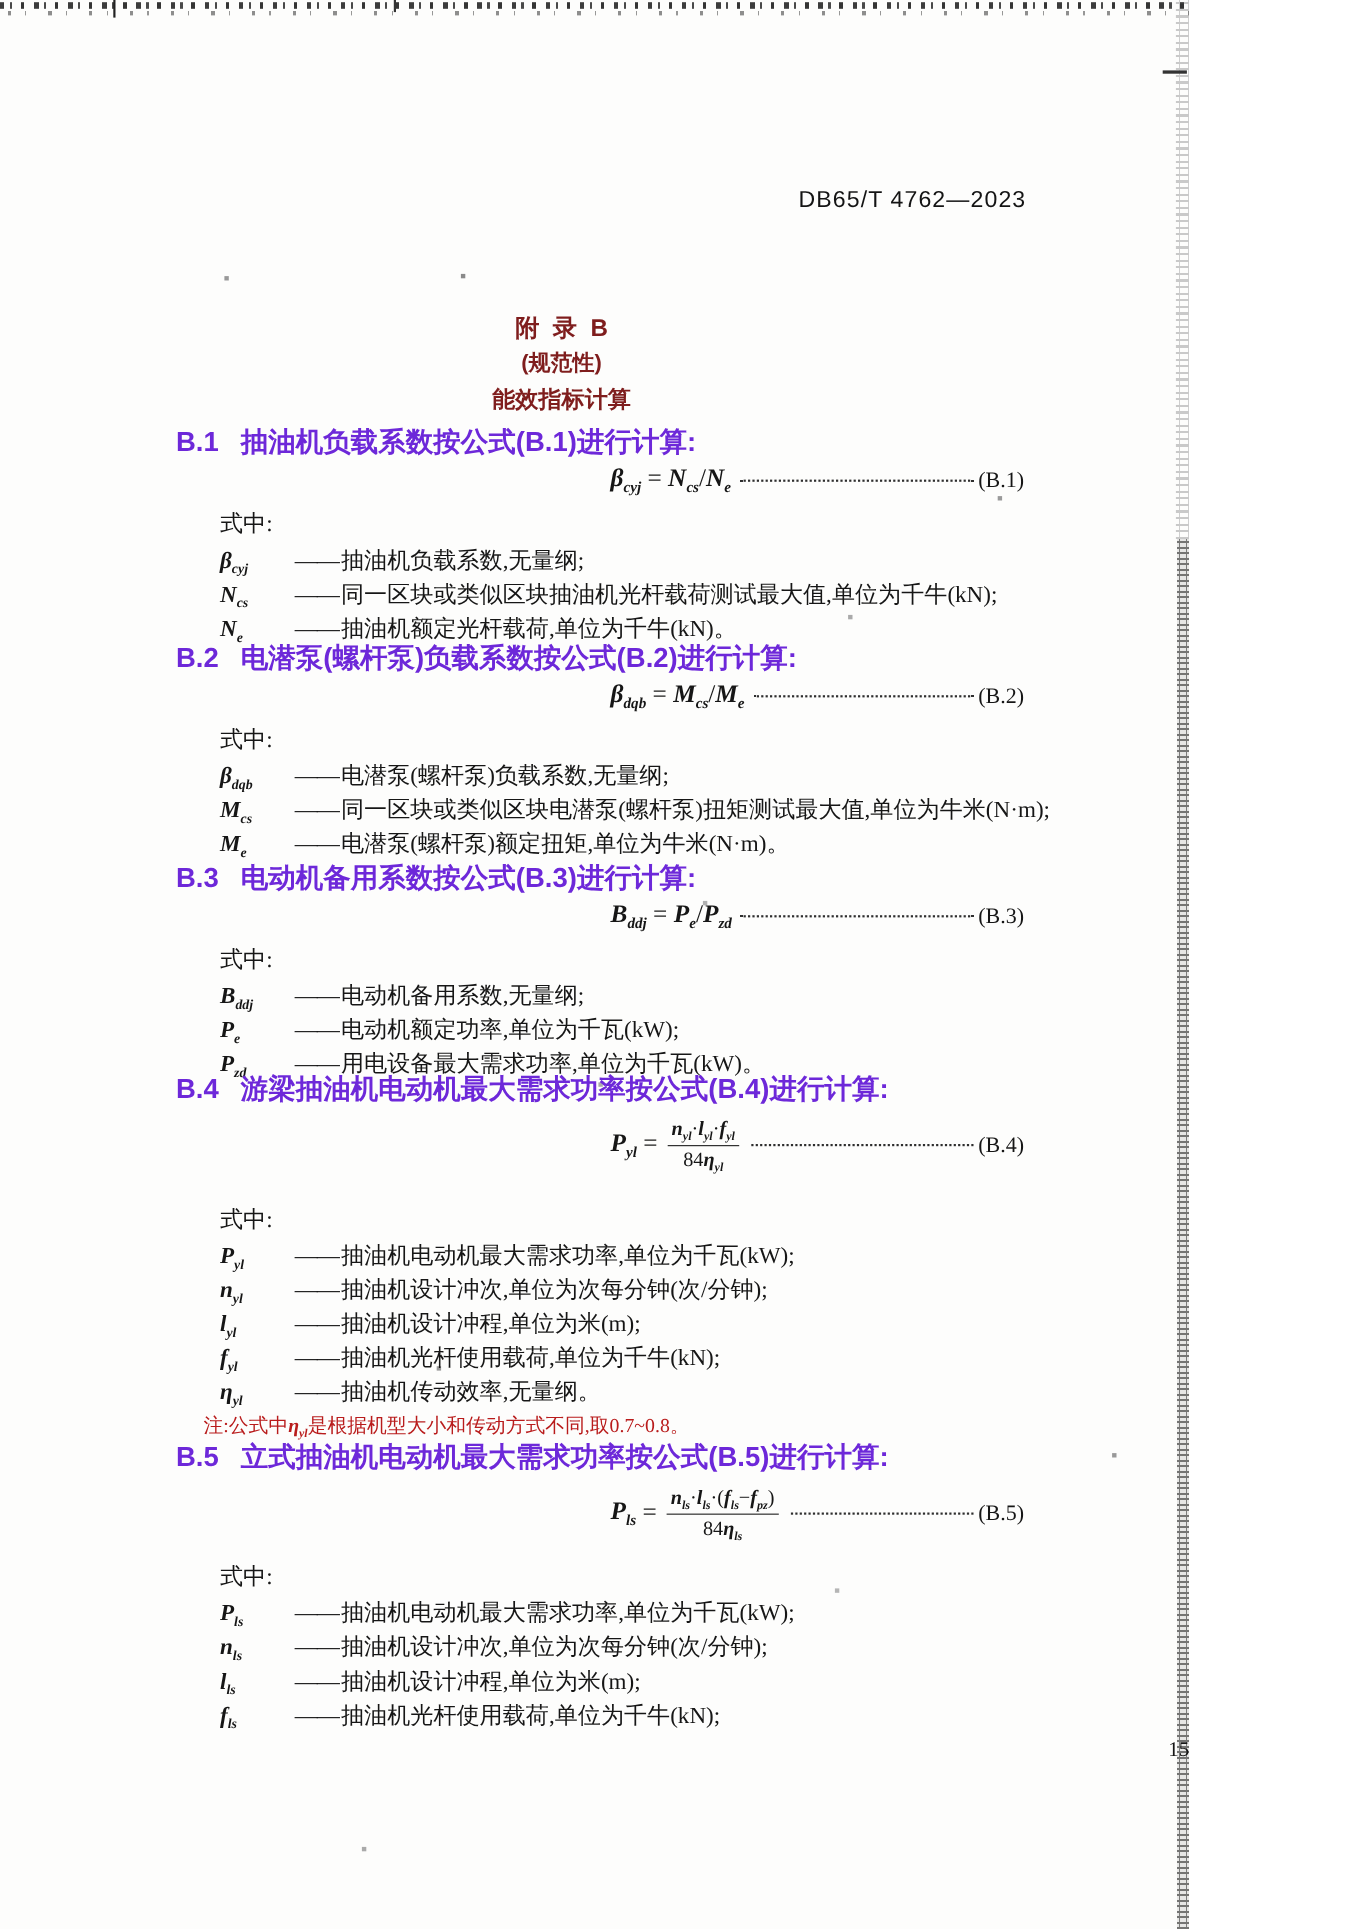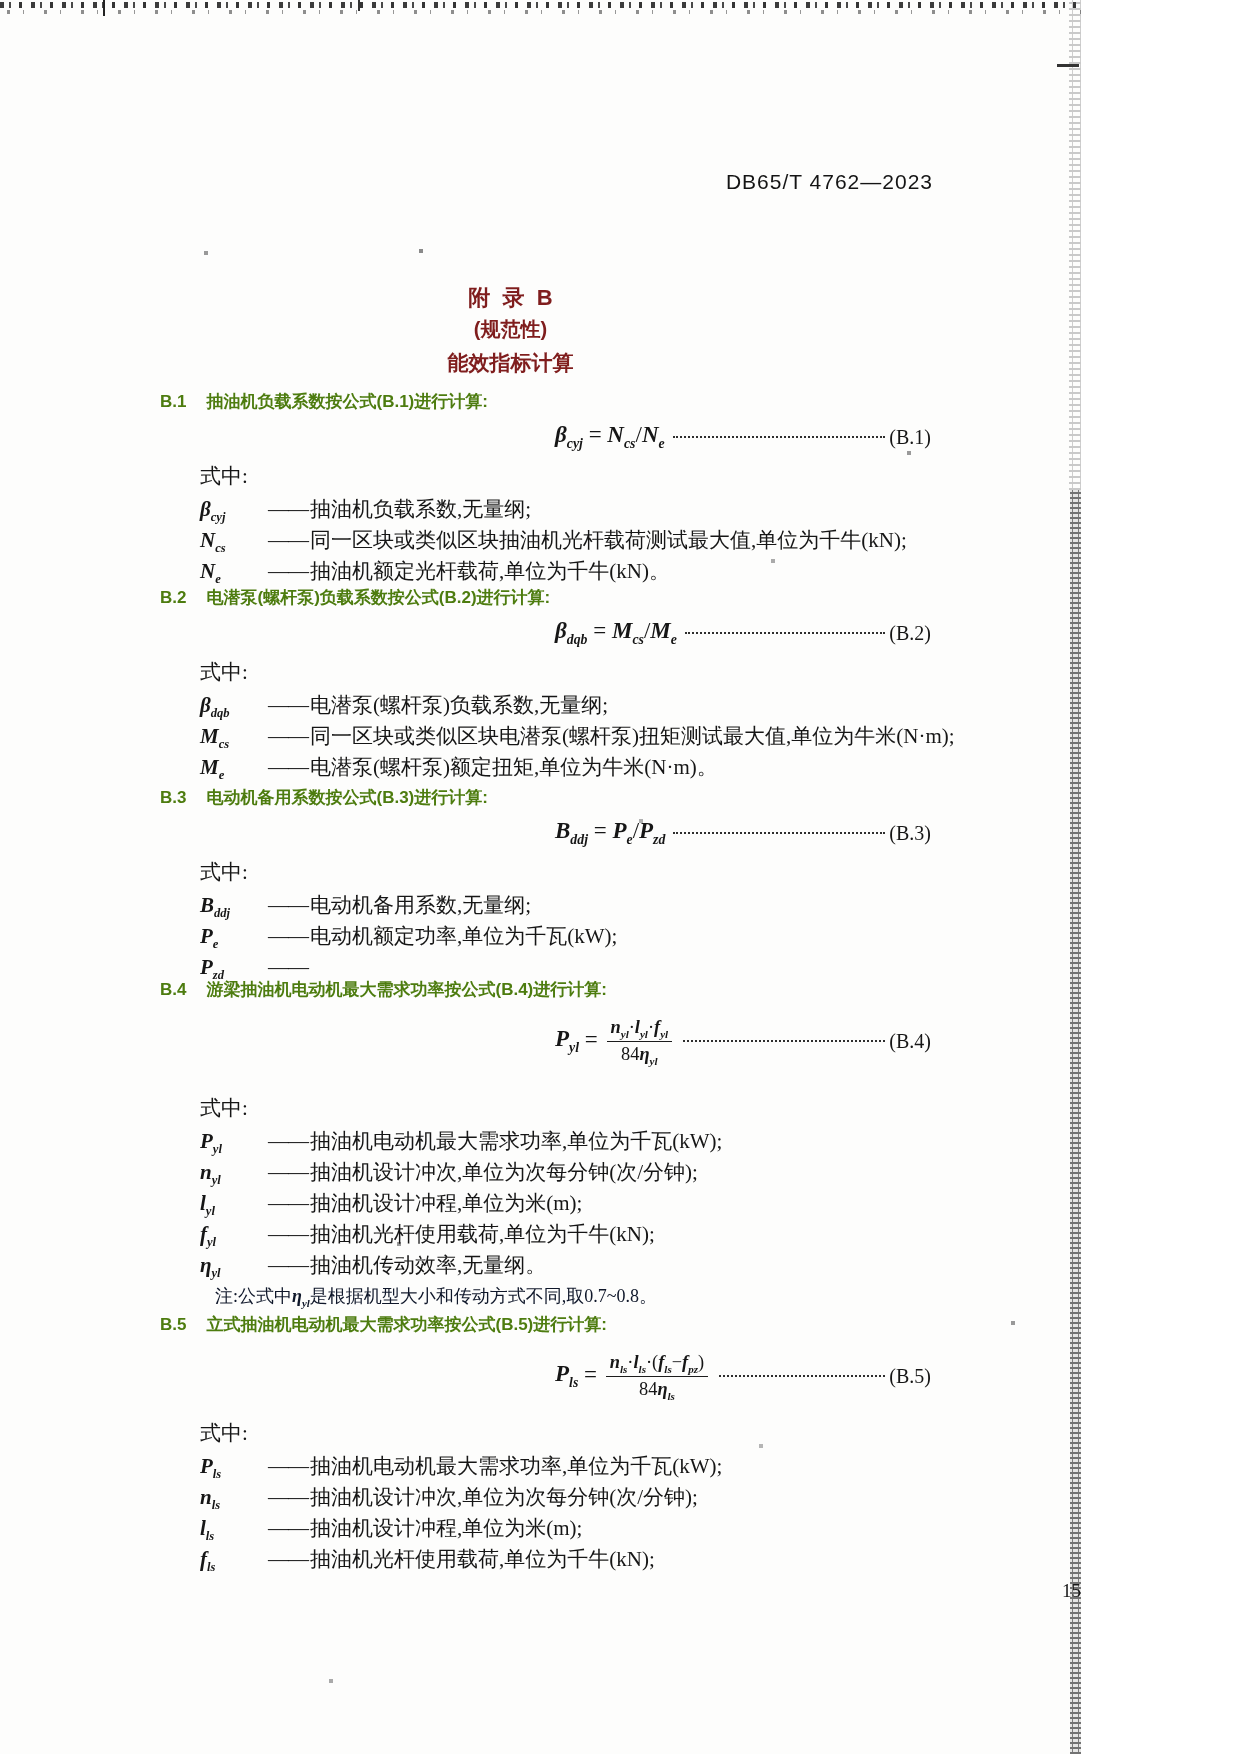--- a/index.html
+++ b/index.html
@@ -29,38 +29,38 @@
   .doc-code{position:absolute;top:170px;right:148px;font-family:"Liberation Sans","DejaVu Sans",sans-serif;
     font-size:21px;letter-spacing:1px;color:#141414;}
   .title-block{position:absolute;left:0;right:60px;text-align:center;
     font-family:"Liberation Sans","DejaVu Sans",sans-serif;font-weight:700;color:#7f1d1d;}
   .t1{top:283px;font-size:22px;white-space:pre;}
   .t2{top:316px;font-size:20px;}
   .t3{top:349px;font-size:21px;}
   
   .sec{position:absolute;left:160px;right:150px;}
   .s1{top:388px;} .s2{top:584px;} .s3{top:784px;} .s4{top:976px;} .s5{top:1311px;}
-  .sec-head{line-height:28px;font-size:17px;font-family:"Liberation Sans","DejaVu Sans",sans-serif;
-    font-weight:600;color:#4d7c0f;}
+  .sec-head{line-height:28px;font-size:25px;font-family:"Liberation Sans","DejaVu Sans",sans-serif;
+    font-weight:600;color:#6d28d9;}
   .sec-no{display:inline-block;}
   .sec-title{margin-left:20px;}
   .formula-row{display:flex;align-items:center;margin:2px 0 0 395px;height:38px;}
   .formula-row.tall{height:58px;margin-top:8px;}
   .formula{flex:0 0 auto;font-size:23px;line-height:1;white-space:nowrap;}
   .leader{flex:1 1 auto;height:0;border-bottom:2.5px dotted #2e2e2e;margin:0 4px 0 8px;}
   .flabel{flex:0 0 auto;font-size:20px;}
   .where{margin:6px 0 0 40px;line-height:28px;font-size:21px;}
   .where.gap-lg{margin-top:24px;}
   .where.gap-md{margin-top:14px;}
   .defs{margin:4px 0 0 40px;}
   .def{display:flex;align-items:baseline;line-height:31px;font-size:21px;}
   .dsym{flex:0 0 auto;min-width:68px;font-size:21px;}
   .ddash{flex:0 0 auto;letter-spacing:-1px;}
   .dtext{flex:0 0 auto;margin-left:2px;}
-  .note{margin:2px 0 0 55px;line-height:26px;font-size:18px;color:#0f172a;}
+  .note{margin:2px 0 0 25px;line-height:26px;font-size:18px;color:#b91c1c;}
   
   .var{font-style:italic;font-family:"Liberation Serif","DejaVu Serif",serif;font-weight:bold;}
   .op{font-style:normal;white-space:pre;}
   sub{font-size:.6em;line-height:1;}
   .frac{display:inline-flex;flex-direction:column;vertical-align:middle;text-align:center;
     font-size:.8em;line-height:1.3;margin:0 3px;justify-content:space-between;}
   .frac .num{display:block;border-bottom:1.5px solid #1c1c1c;padding:0 4px 1px;}
   .frac .den{display:block;padding-top:1px;}
   .page-num{position:absolute;top:1580px;left:1062px;font-size:19px;}
 </style>
@@ -159,20 +159,21 @@
         <span class="dtext">电动机备用系数,无量纲;</span>
       </div>
       <div class="def">
         <span class="dsym"><span class="var">P<sub>e</sub></span></span>
         <span class="ddash">——</span>
         <span class="dtext">电动机额定功率,单位为千瓦(kW);</span>
       </div>
       <div class="def">
         <span class="dsym"><span class="var">P<sub>zd</sub></span></span>
         <span class="ddash">——</span>
+        <span class="dtext">用电设备最大需求功率,单位为千瓦(kW)。</span>
       </div>
     </div>
   </div>
 
   <div class="sec s4">
     <div class="sec-head">
       <span class="sec-no">B.4</span><span class="sec-title">游梁抽油机电动机最大需求功率按公式(B.4)进行计算:</span>
     </div>
     <div class="formula-row tall">
       <span class="formula"><span class="var">P<sub>yl</sub></span><span class="op"> = </span><span class="frac">

